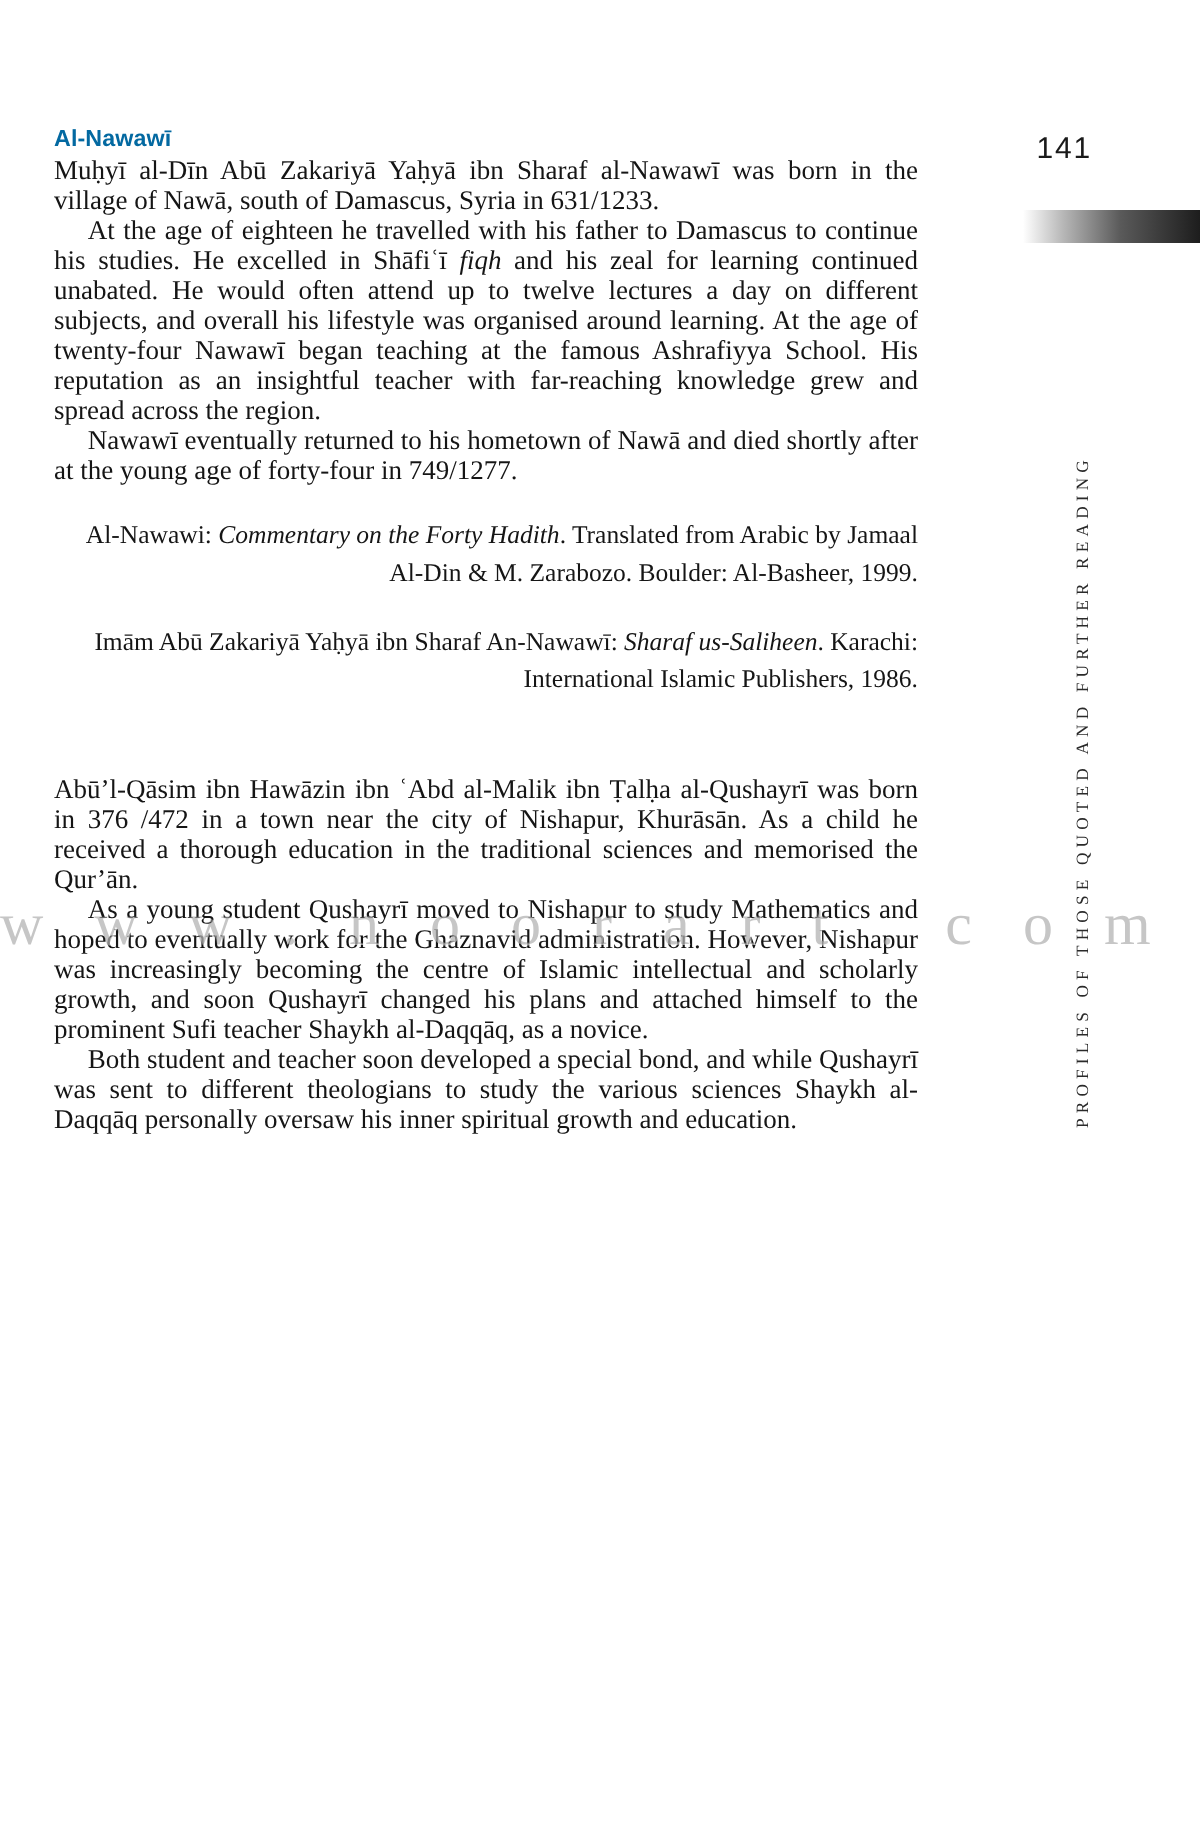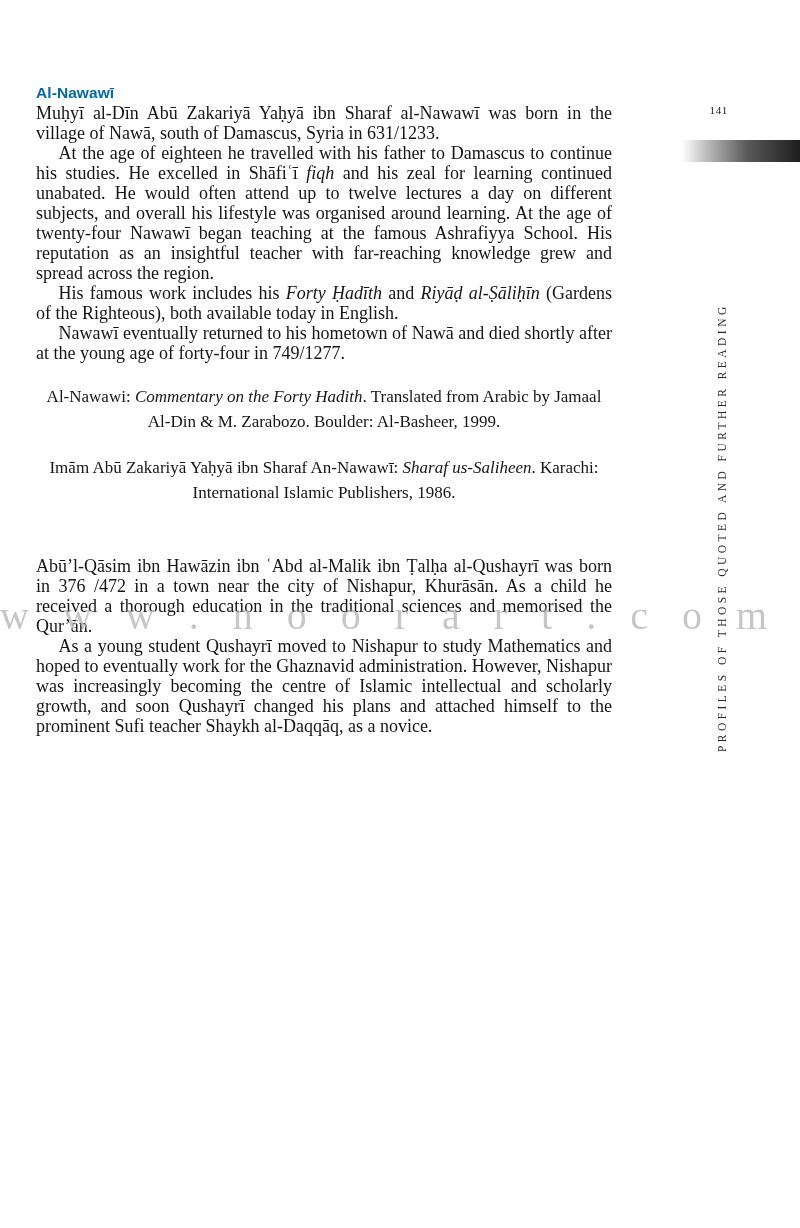--- a/index.html
+++ b/index.html
@@ -20,23 +20,23 @@
     position: absolute;
     left: 0; top: 0;
     width: 800px;
     height: 1228px;
   }
 
   
   .page-number {
     position: absolute;
     right: 72px;
-    top: 104px;
-    font-family: Liberation Serif, serif;
-    font-size: 11px;
+    top: 88px;
+    font-family: Liberation Sans, sans-serif;
+    font-size: 20px;
     letter-spacing: 0.06em;
     color: #1a1a1a;
   }
 
   
   .side-rule {
     position: absolute;
     right: 0px;
     top: 140px;
     width: 118px;
@@ -87,21 +87,21 @@
     hyphens: none;
   }
   p.indent { text-indent: 1.25em; }
   p.noindent { text-indent: 0; }
   .gap-md { height: 21px; }
   .gap-lg { height: 30px; }
 
   .ref {
     font-size: 17.0px;
     line-height: 25.0px;
-    text-align: center;
+    text-align: right;
   }
 
   i { font-style: italic; }
 
   
   .watermark {
     position: absolute;
     left: 0;
     top: 592px;
     width: 731px;
@@ -124,32 +124,32 @@
   <div class="page-number">141</div>
 
   <div class="side-rule"></div>
   <div class="running-head">PROFILES OF THOSE QUOTED AND FURTHER READING</div>
 
   <div class="column">
 
     <h2 class="entry-title">Al-Nawawī</h2>
     <p class="noindent">Muḥyī al-Dīn Abū Zakariyā Yaḥyā ibn Sharaf al-Nawawī was born in the village of Nawā, south of Damascus, Syria in 631/1233.</p>
     <p class="indent">At the age of eighteen he travelled with his father to Damascus to continue his studies. He excelled in Shāfiʿī <i>fiqh</i> and his zeal for learning continued unabated. He would often attend up to twelve lectures a day on different subjects, and overall his lifestyle was organised around learning. At the age of twenty-four Nawawī began teaching at the famous Ashrafiyya School. His reputation as an insightful teacher with far-reaching knowledge grew and spread across the region.</p>
-    <p class="indent">His famous work includes his <i>Forty Ḥadīth</i> and <i>Riyāḍ al-Ṣāliḥīn</i> (Gardens of the Righteous), both available today in English.</p>
     <p class="indent">Nawawī eventually returned to his hometown of Nawā and died shortly after at the young age of forty-four in 749/1277.</p>
 
     <div class="gap-md"></div>
     <p class="ref noindent">Al-Nawawi: <i>Commentary on the Forty Hadith</i>. Translated from Arabic by Jamaal Al-Din &amp; M. Zarabozo. Boulder: Al-Basheer, 1999.</p>
 
     <div class="gap-md"></div>
     <p class="ref noindent">Imām Abū Zakariyā Yaḥyā ibn Sharaf An-Nawawī: <i>Sharaf us-Saliheen</i>. Karachi: International Islamic Publishers, 1986.</p>
 
     <div class="gap-lg"></div>
     <div class="gap-md"></div>
 
     <p class="noindent">Abū’l-Qāsim ibn Hawāzin ibn ʿAbd al-Malik ibn Ṭalḥa al-Qushayrī was born in 376 /472 in a town near the city of Nishapur, Khurāsān. As a child he received a thorough education in the traditional sciences and memorised the Qur’ān.</p>
     <p class="indent">As a young student Qushayrī moved to Nishapur to study Mathematics and hoped to eventually work for the Ghaznavid administration. However, Nishapur was increasingly becoming the centre of Islamic intellectual and scholarly growth, and soon Qushayrī changed his plans and attached himself to the prominent Sufi teacher Shaykh al-Daqqāq, as a novice.</p>
+    <p class="indent">Both student and teacher soon developed a special bond, and while Qushayrī was sent to different theologians to study the various sciences Shaykh al-Daqqāq personally oversaw his inner spiritual growth and education.</p>
 
   </div>
 
   <div class="watermark">w w w . n o o r a r t . c o m</div>
 
 </div>
 
 </body></html>

